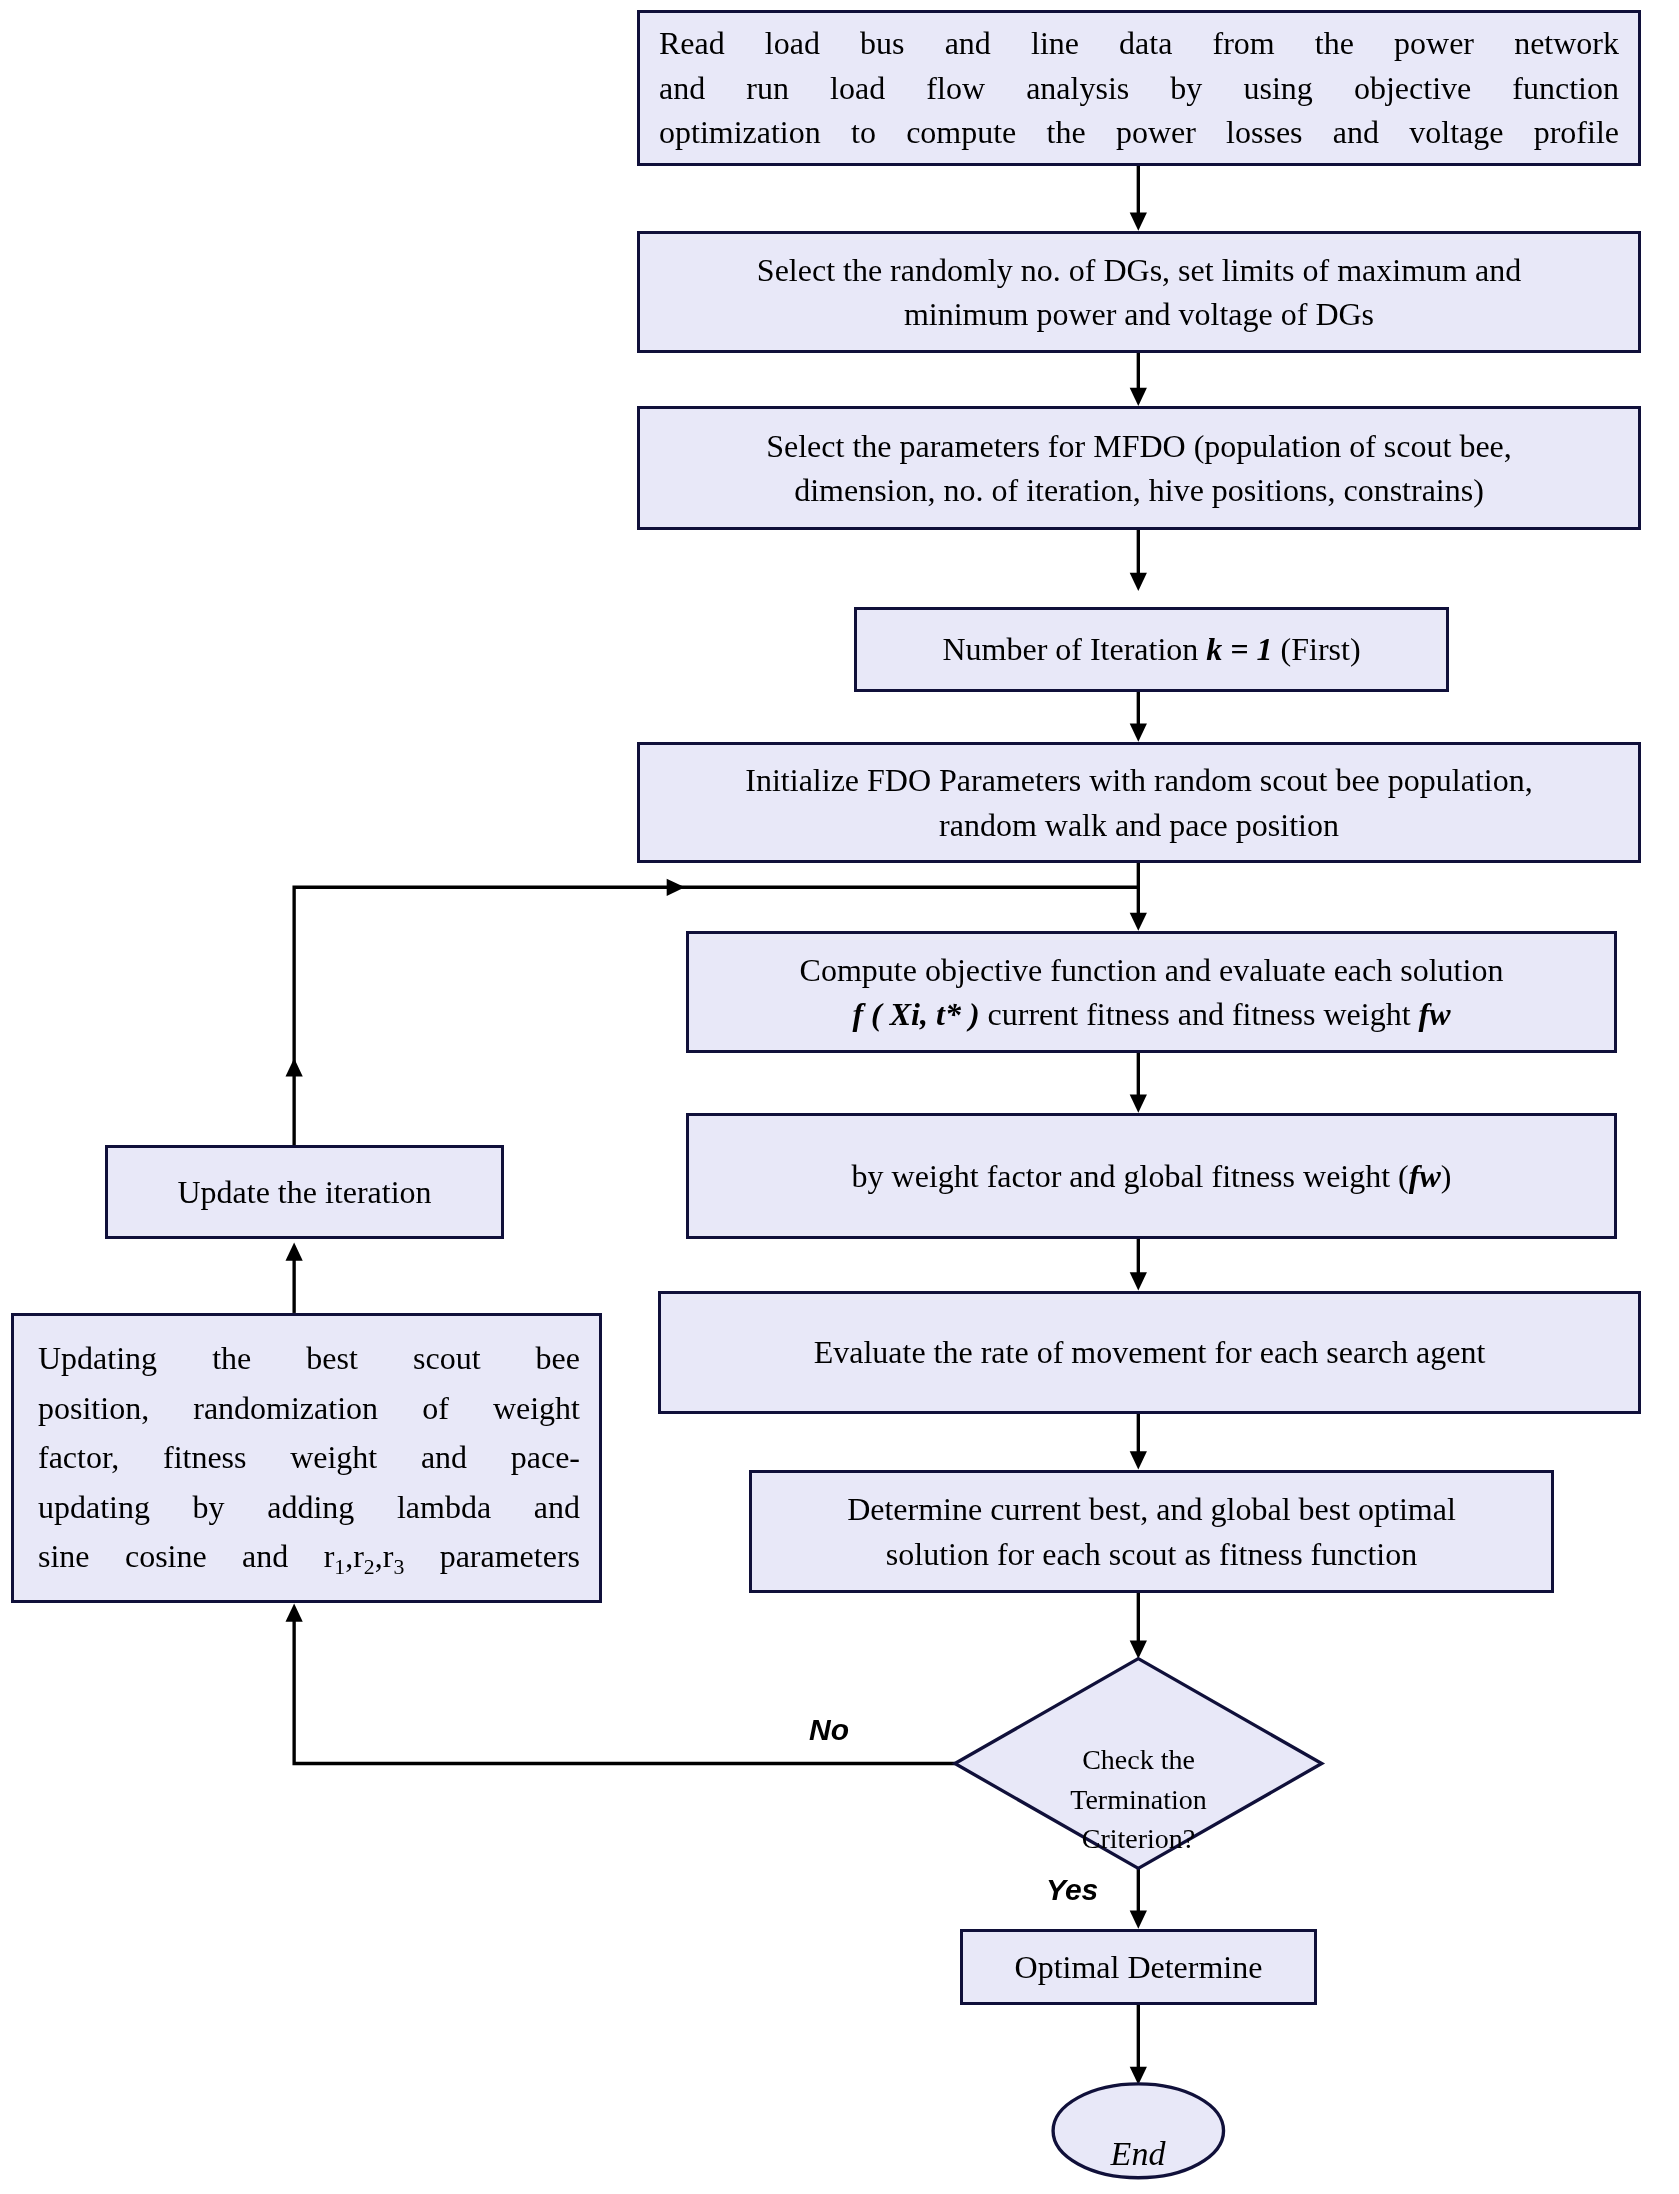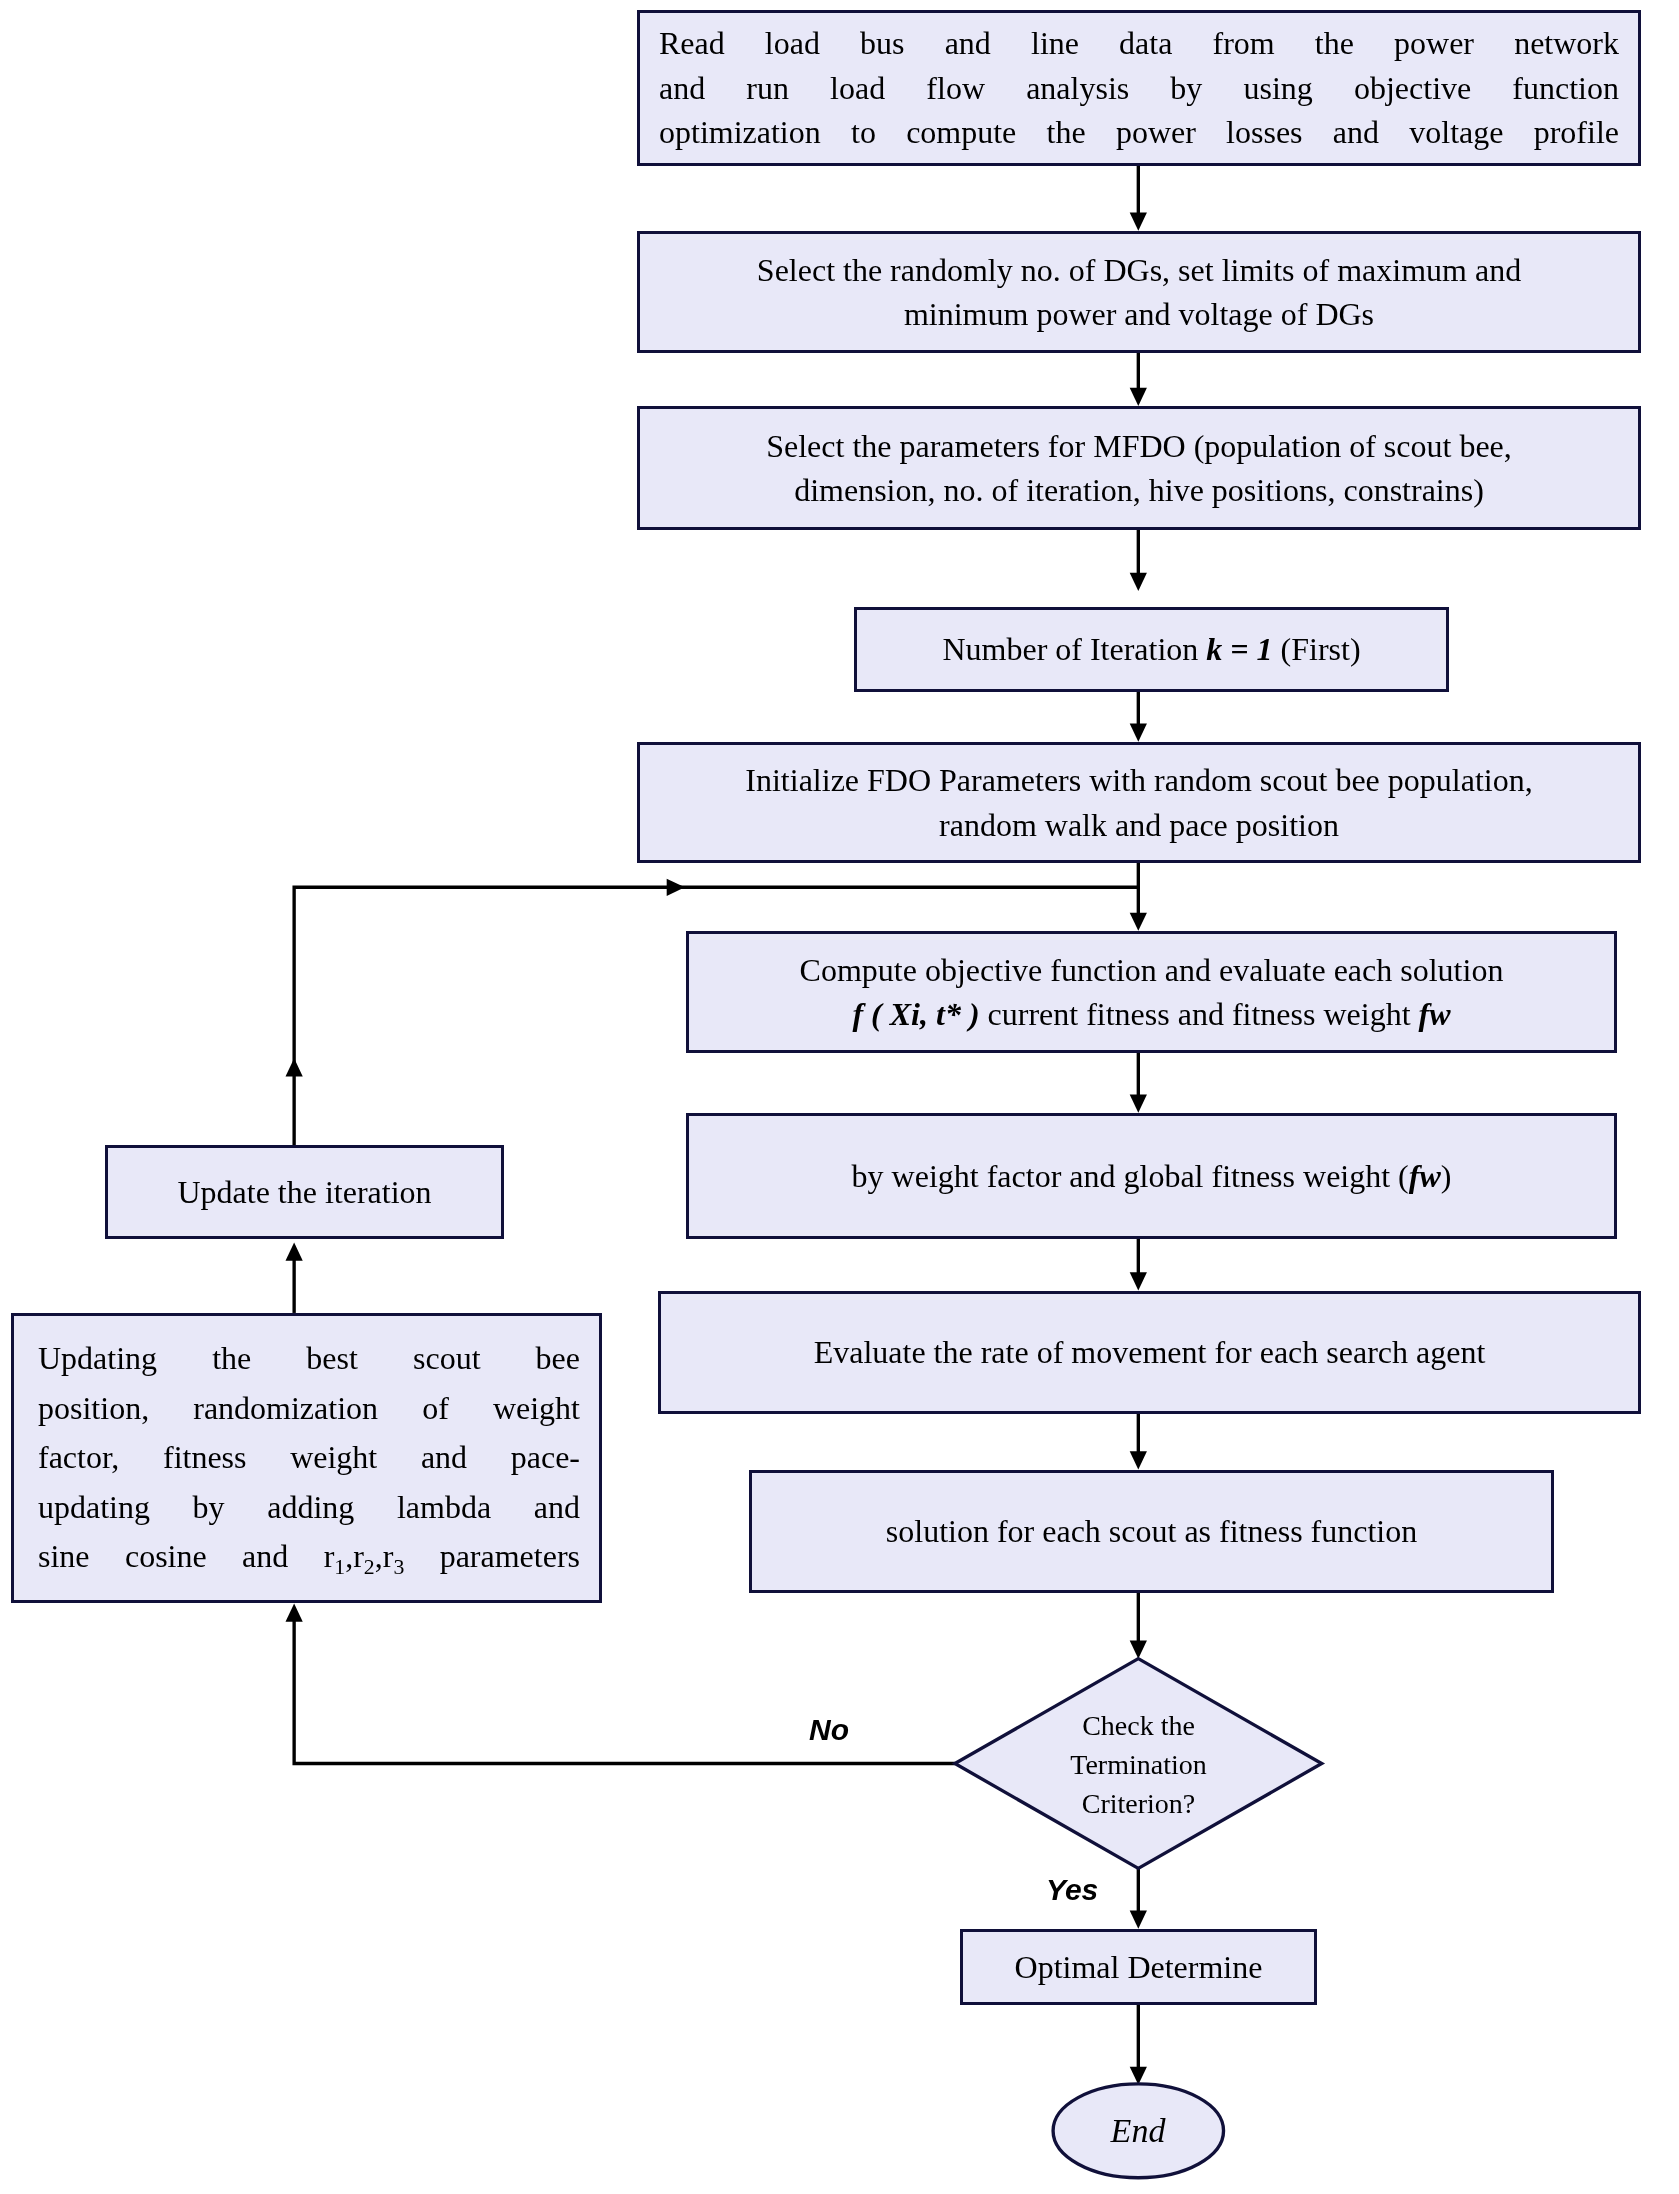--- a/index.html
+++ b/index.html
@@ -25,21 +25,21 @@
     flex-direction: column;
     justify-content: center;
     padding: 8.6px 19px;
     font-size: 32px;
     line-height: 1.38;
   }
   .overlay {
     position: absolute;
     display: flex;
     flex-direction: column;
-    justify-content: center;
+    justify-content: flex-end;
     align-items: center;
     font-size: 32px;
     line-height: 1.38;
     text-align: center;
   }
   .line.center { text-align: center; white-space: nowrap; }
   .line.jline { text-align: justify; text-align-last: justify; }
   .scout { line-height: 1.55; padding-left: 24px; }
   .bi { font-weight: bold; font-style: italic; }
   .it { font-style: italic; }
@@ -131,20 +131,21 @@
 
   <div class="node" style="left:686px; top:1113px; width:931px; height:126px;">
     <div class="line center"><span>by weight factor and global fitness weight (</span><span class="bi">fw</span><span>)</span></div>
   </div>
 
   <div class="node" style="left:658px; top:1291px; width:983px; height:123px;">
     <div class="line center">Evaluate the rate of movement for each search agent</div>
   </div>
 
   <div class="node" style="left:749px; top:1470px; width:805px; height:123px;">
+    <div class="line center">Determine current best, and global best optimal</div>
     <div class="line center">solution for each scout as fitness function</div>
   </div>
 
   <div class="node" style="left:105px; top:1145px; width:399px; height:94px;">
     <div class="line center">Update the iteration</div>
   </div>
 
   <div class="node scout" style="left:11px; top:1313px; width:591px; height:290px;">
     <div class="line jline">Updating the best scout bee</div>
     <div class="line jline">position, randomization of weight</div>

